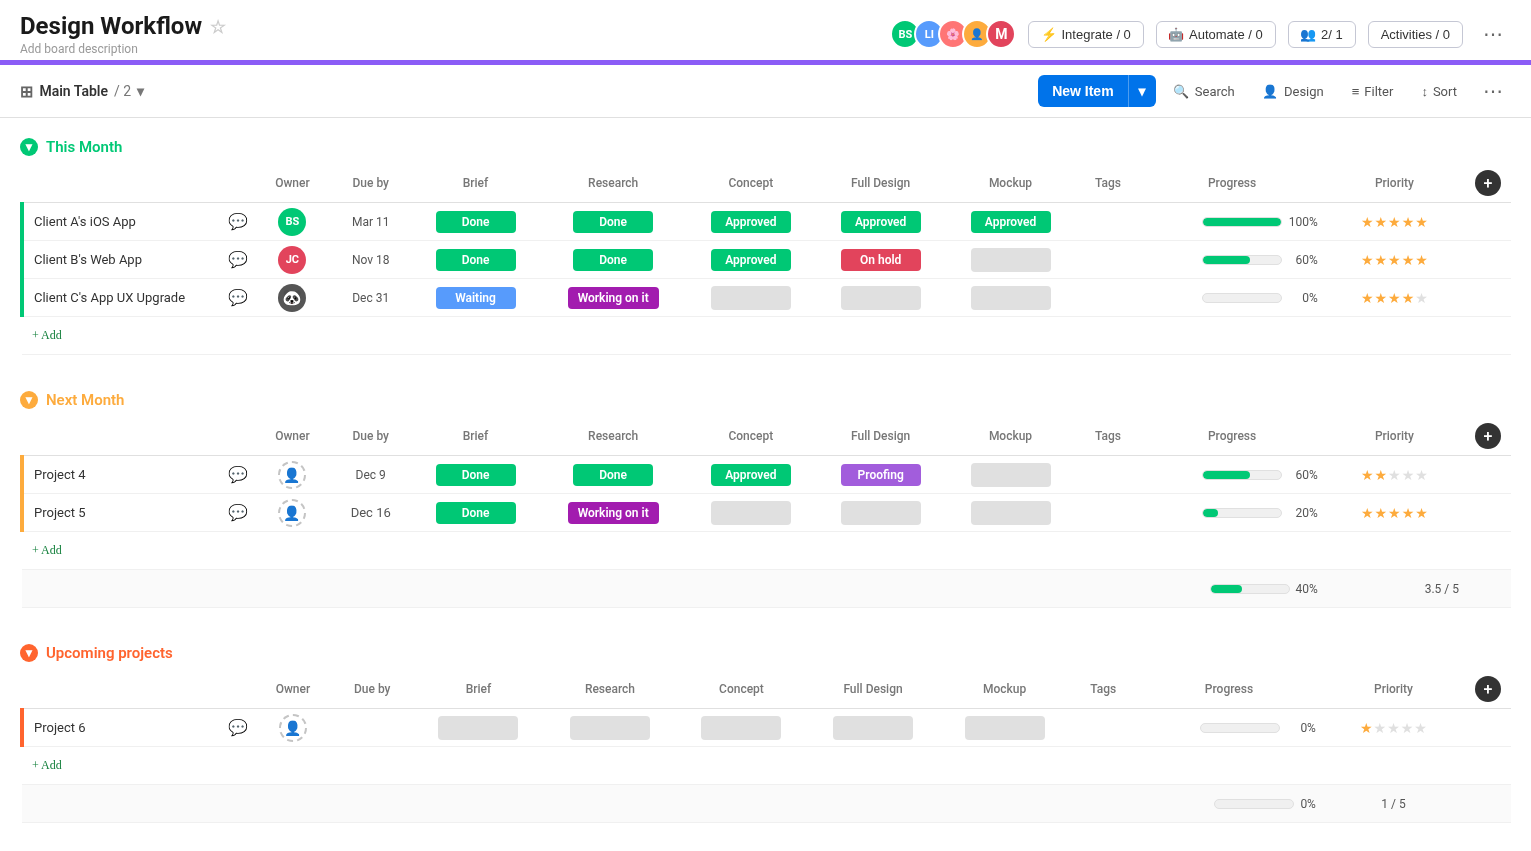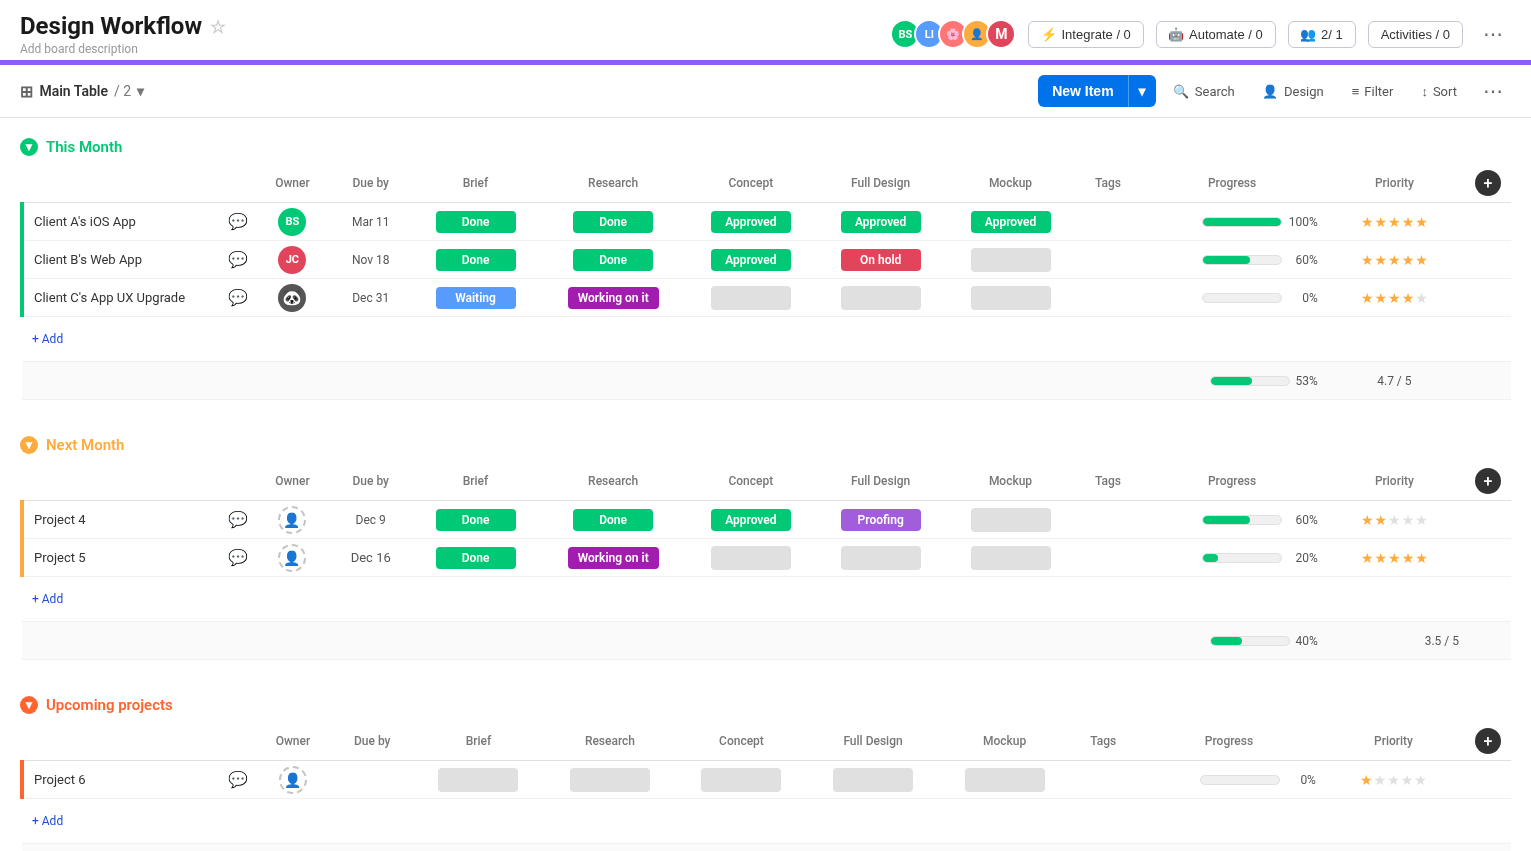--- a/index.html
+++ b/index.html
@@ -61,21 +61,21 @@
     .pill-blue { background: #579bfc; }
     .pill-orange { background: #a21caf; }
     .pill-red { background: #e2445c; }
     .pill-purple { background: #a25ddc; }
     
     .owner-avatar { width: 28px; height: 28px; border-radius: 50%; display: flex; align-items: center; justify-content: center; font-size: 11px; font-weight: 700; color: #fff; margin: auto; }
     .owner-empty { width: 28px; height: 28px; border-radius: 50%; border: 2px dashed #c4c4c4; margin: auto; display: flex; align-items: center; justify-content: center; color: #c4c4c4; font-size: 16px; }
     
     .chat-icon { color: #c4c4c4; cursor: pointer; font-size: 16px; }
     
-    .add-row { color: #1d4ed8; font-size: 12px; cursor: pointer; padding: 15px 10px; }
+    .add-row { color: #15803d; font-size: 12px; cursor: pointer; padding: 7px 10px; font-family: Liberation Serif, serif; }
 
     
     .progress-bar-wrap { display: flex; align-items: center; gap: 6px; justify-content: flex-end; }
     .progress-bar { width: 80px; height: 10px; background: #f0f0f0; border-radius: 5px; overflow: hidden; border: 1px solid #e0e0e0; }
     .progress-fill { height: 100%; background: #00c875; border-radius: 5px; }
     .progress-pct { font-size: 12px; color: #555; min-width: 30px; text-align: right; }
     
     
     .stars { display: flex; gap: 1px; justify-content: center; }
     .star-filled { color: #fdab3d; font-size: 14px; }
@@ -288,33 +288,20 @@
                   <span class="star-filled">★</span>
                   <span class="star-filled">★</span>
                   <span class="star-empty">★</span>
                 </div>
               </td>
       <td></td>
     </tr>
             <tr>
     <td colspan="13" class="add-row">+ Add</td>
   </tr>
-            <tr class="summary-row">
-    <td colspan="10"></td>
-    <td>
-      <div class="summary-progress">
-        <div class="progress-bar">
-          <div class="progress-fill" style="width:53%"></div>
-        </div>
-        <span>53%</span>
-      </div>
-    </td>
-    <td style="text-align:center;font-size:12px;color:#555">4.7 / 5</td>
-    <td></td>
-  </tr>
           </tbody>
         </table>
       </div>
       <div class="divider"></div>
     </div>
     <div class="section">
     <div class="section-header">
       <div class="section-toggle section-toggle-yellow">▼</div>
       <span class="section-title-yellow">Next Month</span>
     </div>

